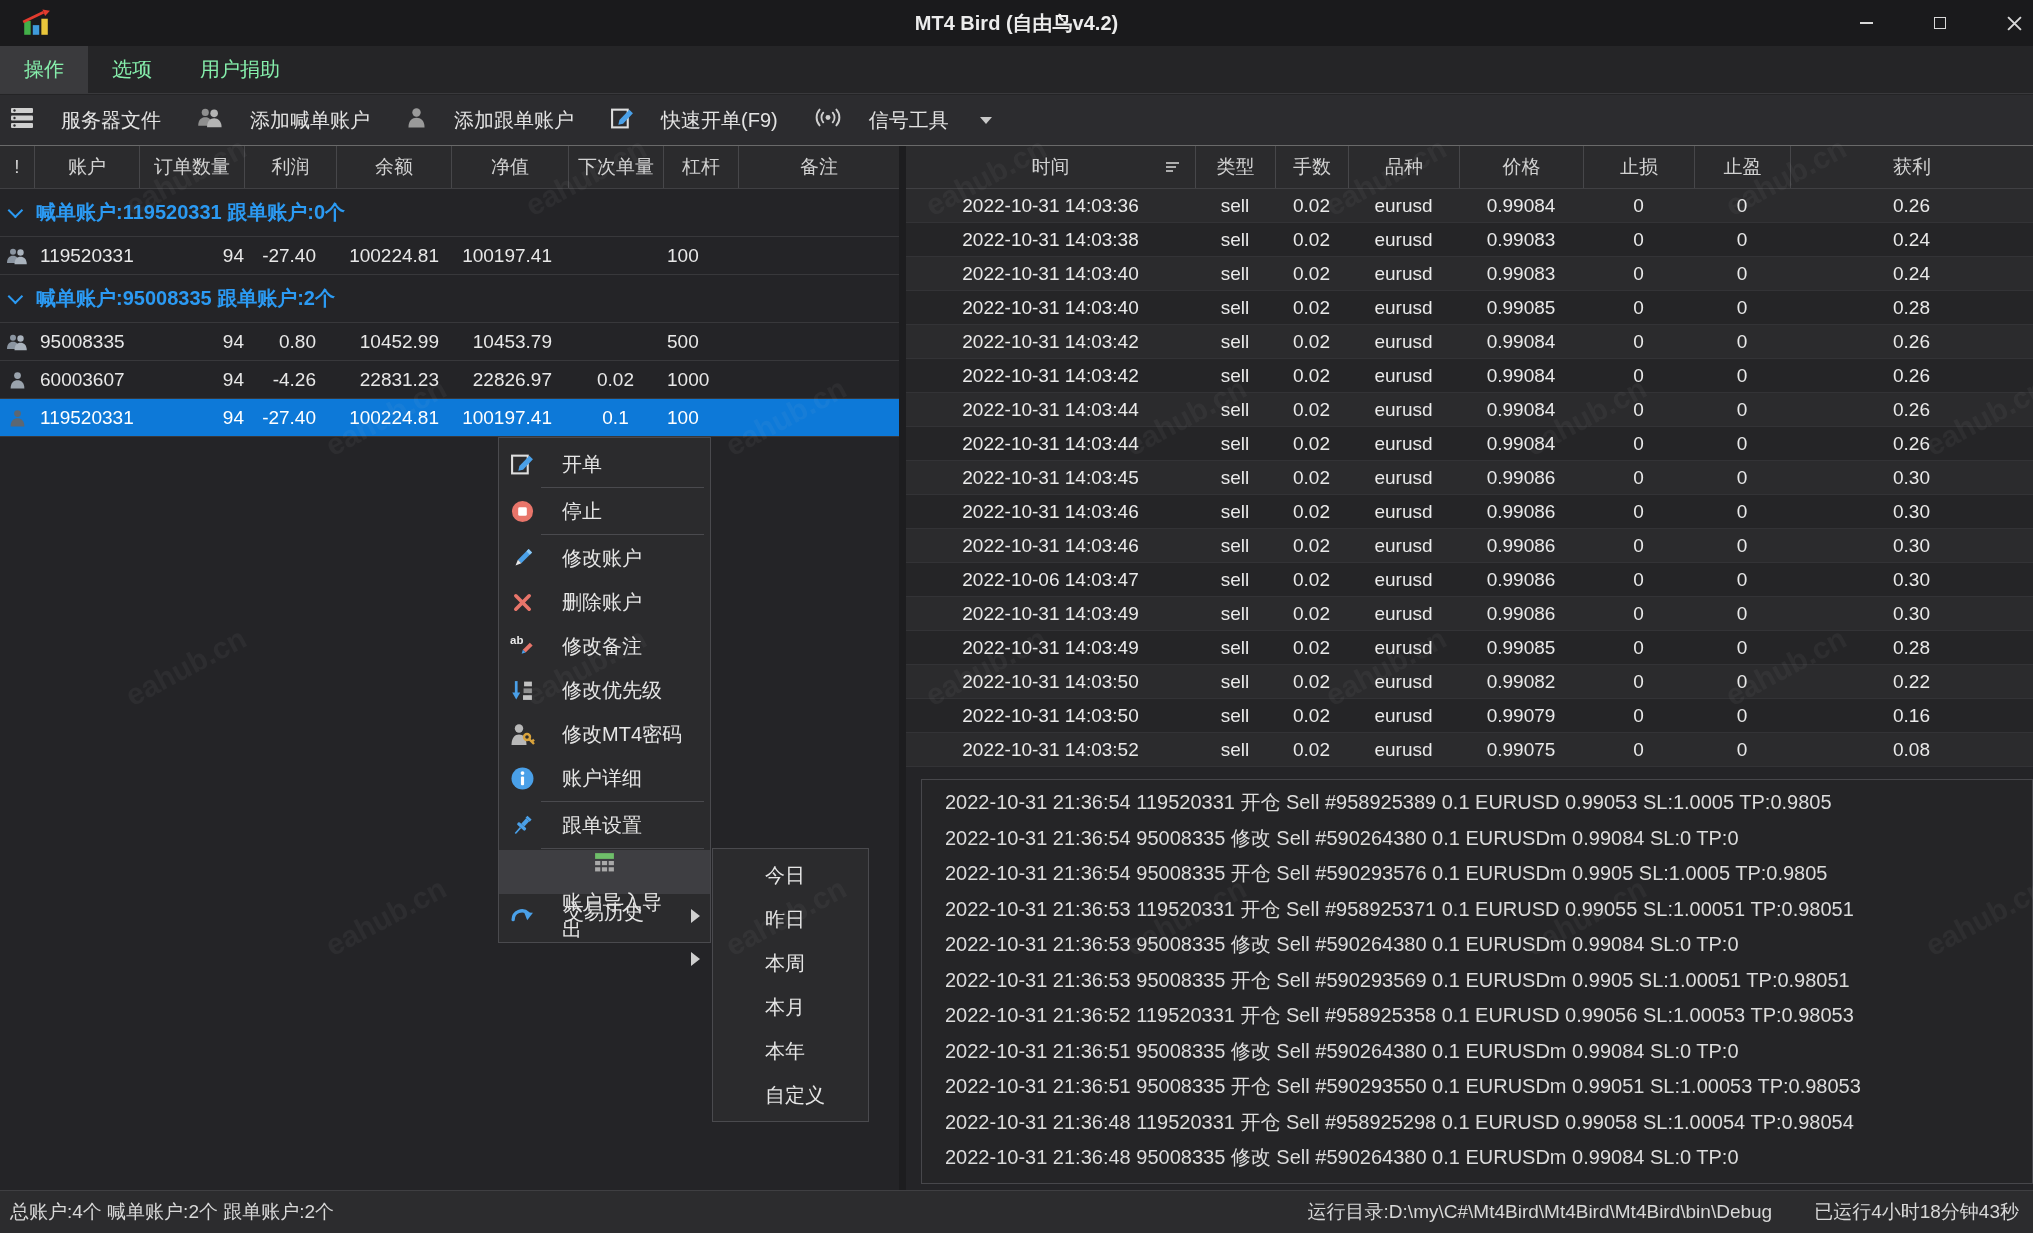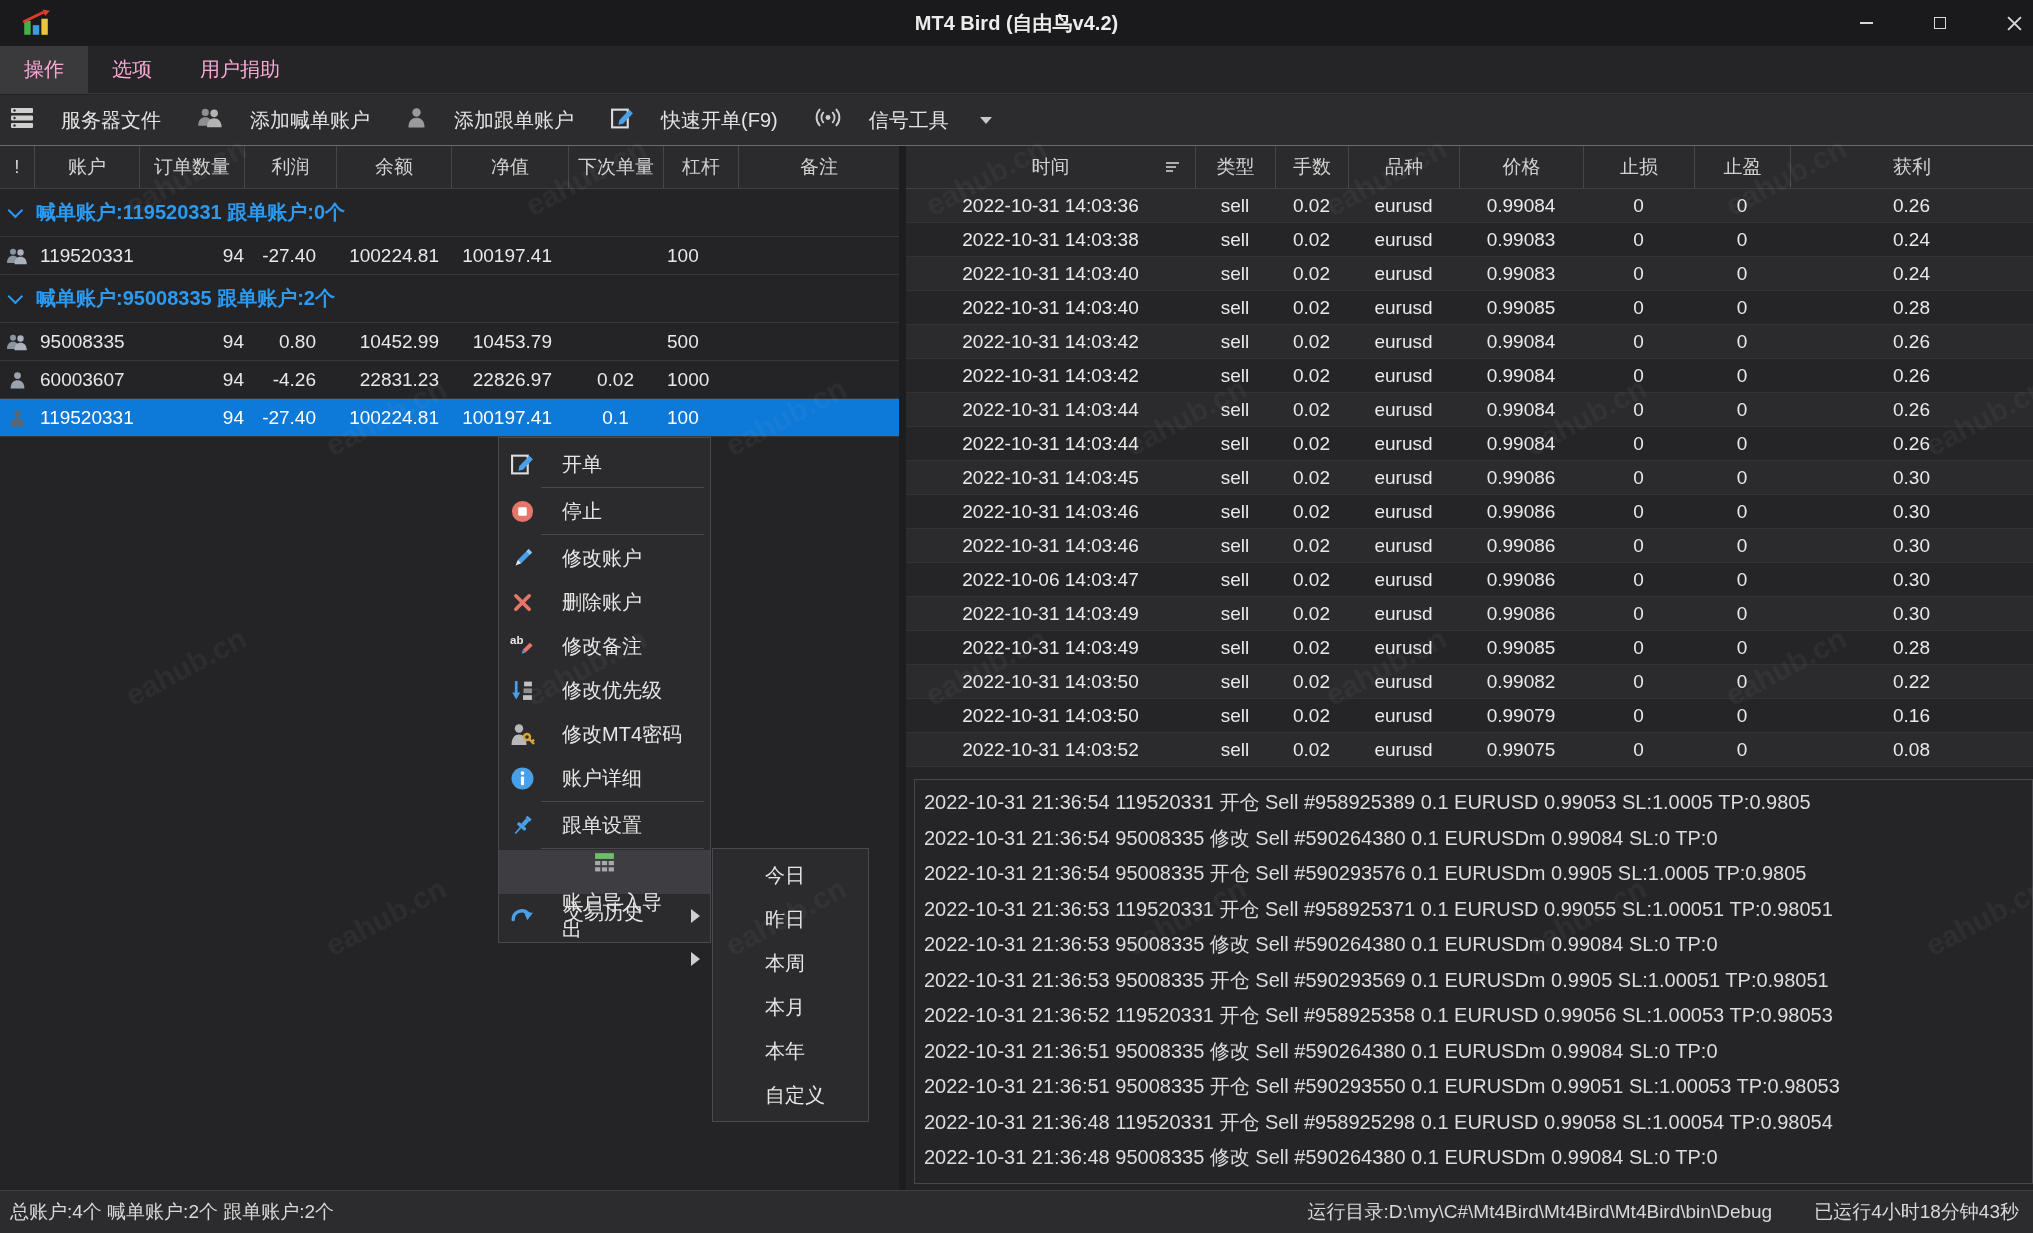--- a/index.html
+++ b/index.html
@@ -11,21 +11,21 @@
   .titlebar { position:absolute; top:0; left:0; right:0; height:46px; background:#1a1a1c; display:flex; align-items:center;padding-left:13px; }
   .app-icon { margin-left:8px; display:flex; }
   .title { position:absolute; left:0; right:0; text-align:center; color:#ececec; font-size:20px; font-weight:bold; pointer-events:none; }
   .win-controls { margin-left:auto; display:flex; align-items:center; gap:48px; padding-right:6px; }
   .wc { width:26px; height:26px; display:flex; align-items:center; justify-content:center; }
   .wc-min i { display:block; width:13px; height:2px; background:#d8d8d8; }
   .wc-max i { display:block; width:12px; height:12px; border:1.5px solid #d8d8d8; }
 
   
   .menubar { position:absolute; top:46px; left:0; right:0; height:48px; background:#252527; display:flex; border-bottom:1px solid #39393c; }
-  .menu-item { padding:0 24px; display:flex; align-items:center; color:#f9a8d4; font-size:20px; }
+  .menu-item { padding:0 24px; display:flex; align-items:center; color:#86efac; font-size:20px; }
   .menu-item.active { background:#3a3a3d; }
 
   
   .toolbar { position:absolute; top:95px; left:0; right:0; height:50px; background:#2c2c2f; display:flex; align-items:center; gap:36px; padding-left:10px; color:#e3e3e3; font-size:20px; }
   .tool-btn { display:flex; align-items:center; gap:27px; }
   .caret { width:0; height:0; border-left:6px solid transparent; border-right:6px solid transparent; border-top:7px solid #c9c9c9; margin-left:4px; }
 
   
   .main { position:absolute; top:145px; left:0; right:0; bottom:43px; display:flex; border-top:1px solid #6a6a6a; }
   .left-panel { width:906px; background:#242427; border-right:7px solid #1d1d1f; display:flex; flex-direction:column; }
@@ -56,21 +56,21 @@
   .c-lev { padding-left:4px; }
   .left-filler { flex:1; }
 
   
   .orow { height:34px; display:grid; grid-template-columns:289px 80px 73px 111px 124px 111px 96px 1fr; align-items:center; color:#eaeaea; font-size:19px; border-bottom:1px solid #333336; }
   .orow > span { text-align:center; }
   .orders-body .orow:nth-child(odd) { background:#2b2b2d; }
   .orders-body .orow:nth-child(even) { background:#252527; }
 
   
-  .log-box { flex:1; margin:12px 0 6px 8px; border:1px solid #47474b; background:#252527; padding:5px 9px; overflow:hidden; }
+  .log-box { flex:1; margin:12px 0 6px 15px; border:1px solid #47474b; background:#252527; padding:5px 23px; overflow:hidden; }
   .log-line { color:#dcdcdc; font-size:20px; line-height:35.5px; white-space:nowrap; }
 
   
   .statusbar { position:absolute; left:0; right:0; bottom:0; height:43px; background:#2c2c2e; border-top:1px solid #3f3f42; display:flex; align-items:center; padding:0 10px; color:#d8d8d8; font-size:19px; }
   .sb-right { margin-left:auto; display:flex; gap:42px; padding-right:4px; }
 
   
   .context-menu { position:absolute; left:498px; top:437px; width:213px; background:#2b2b2d; border:1px solid #4a4a4e; padding:4px 0; z-index:20; }
   .cm-item { height:44px; display:flex; align-items:center; gap:26px; padding:0 10px 0 9px; color:#e6e6e6; font-size:20px; }
   .cm-item.highlight { background:#3e3e42;flex-direction:column; }

